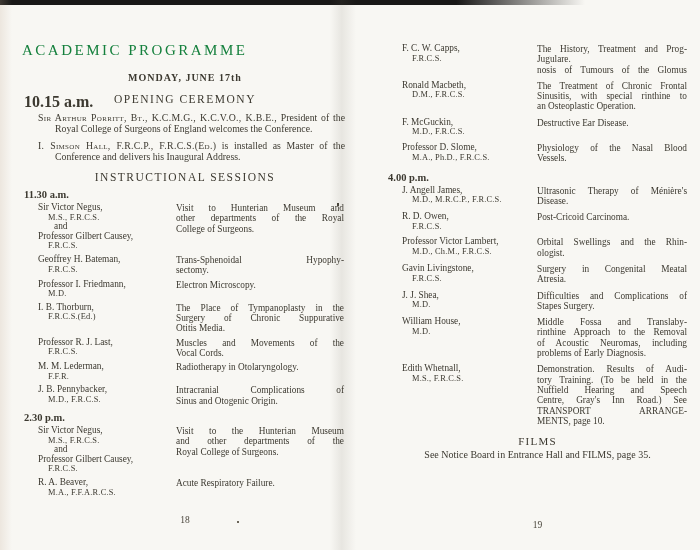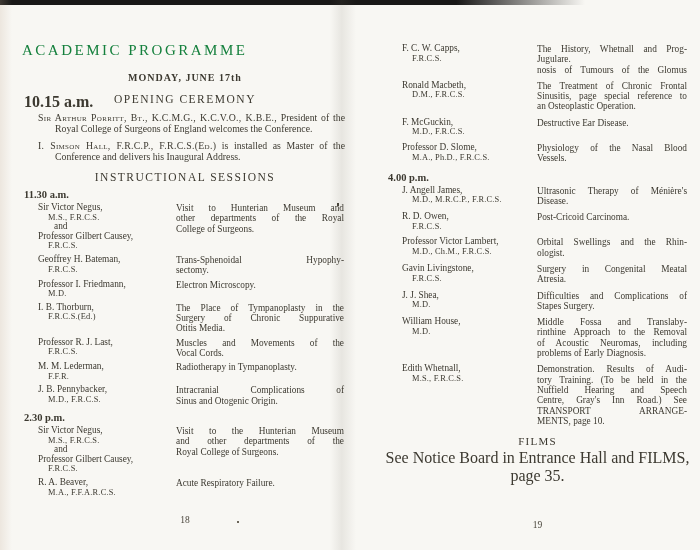--- a/index.html
+++ b/index.html
@@ -48,21 +48,21 @@
   .page-right .speaker { width:135px; }
   .sp-line { line-height:9.6px; }
   .ind0 { margin-left:0; }
   .ind1 { margin-left:10px; font-size:8.4px; letter-spacing:0.2px; }
   .ind2 { margin-left:16px; }
   .topic { flex:1; line-height:10.3px; }
   .topic-line { text-align:justify; text-align-last:justify; }
   .topic-line.lastline { text-align-last:left; }
 
   .films-heading { margin-top:9px; text-align:center; font-size:11px; letter-spacing:1.2px; }
-  .films-note { margin-top:2px; text-align:center; font-size:16px; }
+  .films-note { margin-top:2px; text-align:center; font-size:10px; }
   .pagenum { position:absolute; left:0; width:100%; text-align:center; font-size:9.5px; color:#4a463c; }
   .page-left  .pagenum { top:515px; }
   .page-right .pagenum { top:520px; }
 </style>
 </head>
 <body>
 
 <div class="scan">
   <div class="top-edge"></div>
   <div class="left-tint"></div>
@@ -140,21 +140,21 @@
             <div class="topic-line">Muscles and Movements of the</div>
             <div class="topic-line lastline">Vocal Cords.</div>
           </div>
   </div>
         <div class="entry">
     <div class="speaker">
             <div class="sp-line ind0">M. M. Lederman,</div>
             <div class="sp-line ind1">F.F.R.</div>
           </div>
     <div class="topic">
-            <div class="topic-line lastline">Radiotherapy in Tympanoplasty.</div>
+            <div class="topic-line lastline">Radiotherapy in Otolaryngology.</div>
           </div>
   </div>
         <div class="entry">
     <div class="speaker">
             <div class="sp-line ind0">J. B. Pennybacker,</div>
             <div class="sp-line ind1">M.D., F.R.C.S.</div>
           </div>
     <div class="topic">
             <div class="topic-line">Intracranial Complications of</div>
             <div class="topic-line lastline">Sinus and Otogenic Origin.</div>
@@ -190,33 +190,33 @@
   </div>
 
   <div class="page page-right">
     <div class="sessions" id="right-sessions">
         <div class="entry">
     <div class="speaker">
             <div class="sp-line ind0">F. C. W. Capps,</div>
             <div class="sp-line ind1">F.R.C.S.</div>
           </div>
     <div class="topic">
-            <div class="topic-line">The History, Whetnall and Prog-</div>
+            <div class="topic-line">The History, Treatment and Prog-</div>
             <div class="topic-line lastline">Jugulare.</div>
             <div class="topic-line">nosis of Tumours of the Glomus</div>
           </div>
   </div>
         <div class="entry">
     <div class="speaker">
             <div class="sp-line ind0">Ronald Macbeth,</div>
             <div class="sp-line ind1">D.M., F.R.C.S.</div>
           </div>
     <div class="topic">
             <div class="topic-line">The Treatment of Chronic Frontal</div>
-            <div class="topic-line">Sinusitis, page special reference to</div>
+            <div class="topic-line">Sinusitis, with special rinthine to</div>
             <div class="topic-line lastline">an Osteoplastic Operation.</div>
           </div>
   </div>
         <div class="entry">
     <div class="speaker">
             <div class="sp-line ind0">F. McGuckin,</div>
             <div class="sp-line ind1">M.D., F.R.C.S.</div>
           </div>
     <div class="topic">
             <div class="topic-line lastline">Destructive Ear Disease.</div>

